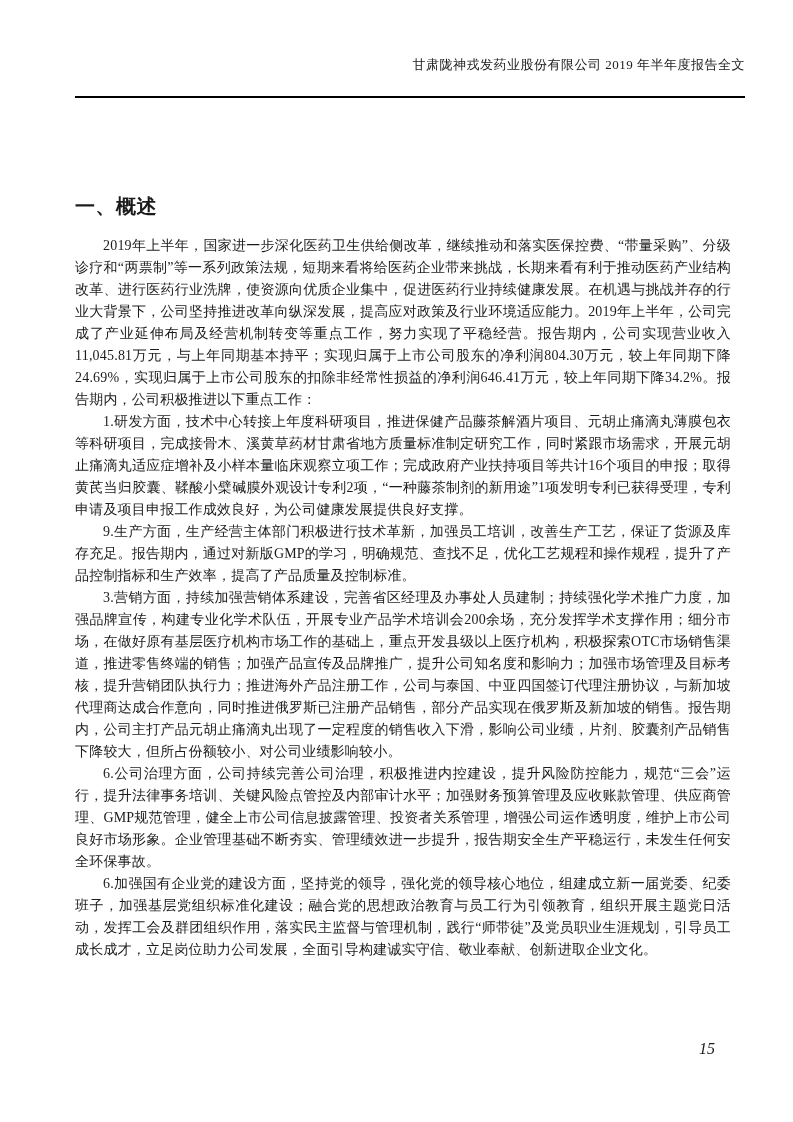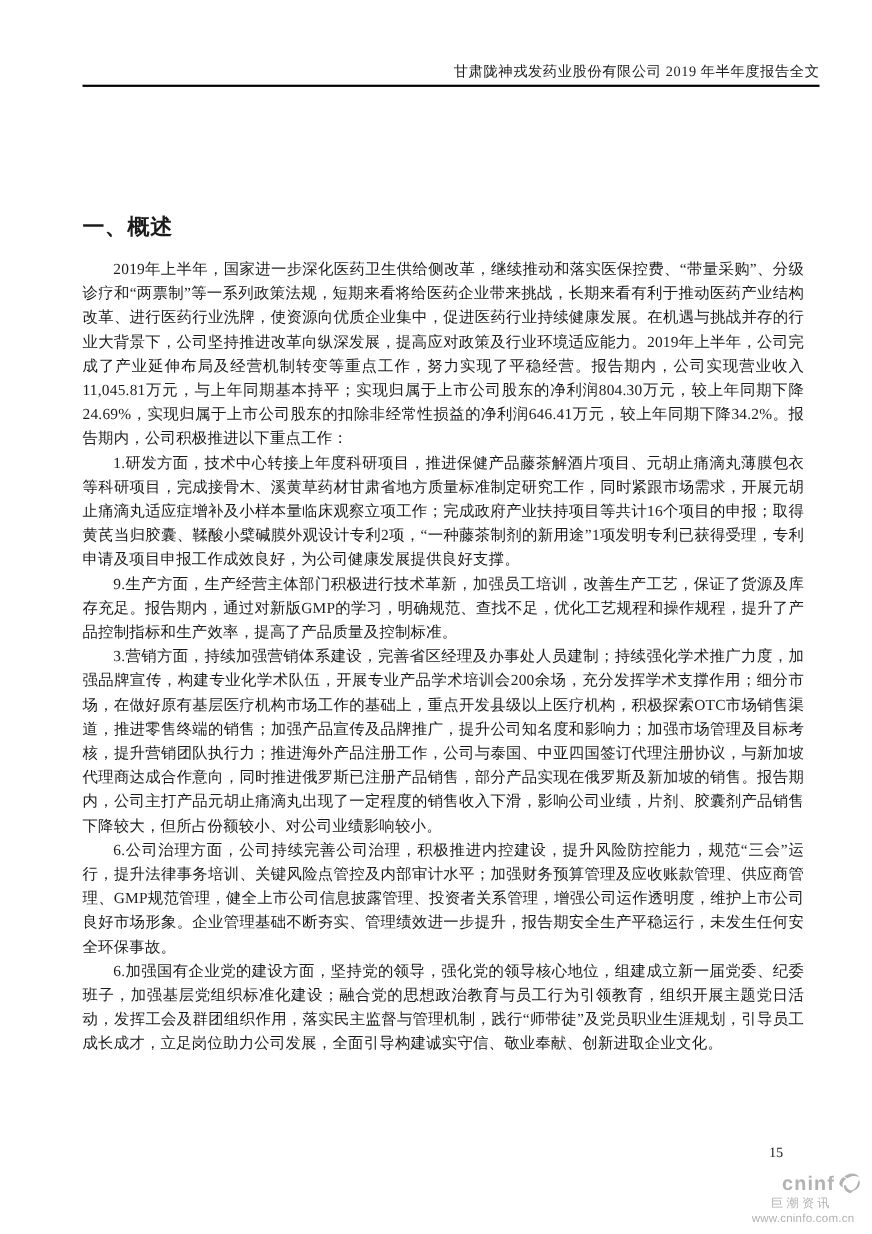--- a/index.html
+++ b/index.html
@@ -17,21 +17,21 @@
     overflow: hidden;
   }
   .header {
     position: absolute;
     top: 56px;
     left: 75px;
     right: 48px;
     text-align: right;
     font-size: 13px;
     letter-spacing: 0.5px;
-    padding-bottom: 3px;
+    padding-bottom: 22px;
     border-bottom: 2px solid #000000;
     color: #1b1b1b;
   }
   .doc-title {
     position: absolute;
     top: 129px;
     left: 0;
     right: 0;
     text-align: center;
     font-size: 23px;
@@ -56,22 +56,23 @@
     line-height: 22px;
     text-align: justify;
     text-indent: 2em;
     margin: 0;
     letter-spacing: 0.2px;
   }
   .page-number {
     position: absolute;
     top: 1040px;
     left: 699px;
-    font-size: 13px;
+    font-size: 16px;
     color: #1b1b1b;
+    font-style: italic;
   }
   .watermark {
     position: absolute;
     right: 4px;
     bottom: 8px;
     width: 118px;
     text-align: center;
     color: #b3b1b1;
     font-family: "Liberation Sans", "DejaVu Sans", sans-serif;
     line-height: 1.15;
@@ -119,31 +120,14 @@
     <p class="body-para">2019年上半年，国家进一步深化医药卫生供给侧改革，继续推动和落实医保控费、“带量采购”、分级诊疗和“两票制”等一系列政策法规，短期来看将给医药企业带来挑战，长期来看有利于推动医药产业结构改革、进行医药行业洗牌，使资源向优质企业集中，促进医药行业持续健康发展。在机遇与挑战并存的行业大背景下，公司坚持推进改革向纵深发展，提高应对政策及行业环境适应能力。2019年上半年，公司完成了产业延伸布局及经营机制转变等重点工作，努力实现了平稳经营。报告期内，公司实现营业收入11,045.81万元，与上年同期基本持平；实现归属于上市公司股东的净利润804.30万元，较上年同期下降24.69%，实现归属于上市公司股东的扣除非经常性损益的净利润646.41万元，较上年同期下降34.2%。报告期内，公司积极推进以下重点工作：</p>
     <p class="body-para">1.研发方面，技术中心转接上年度科研项目，推进保健产品藤茶解酒片项目、元胡止痛滴丸薄膜包衣等科研项目，完成接骨木、溪黄草药材甘肃省地方质量标准制定研究工作，同时紧跟市场需求，开展元胡止痛滴丸适应症增补及小样本量临床观察立项工作；完成政府产业扶持项目等共计16个项目的申报；取得黄芪当归胶囊、鞣酸小檗碱膜外观设计专利2项，“一种藤茶制剂的新用途”1项发明专利已获得受理，专利申请及项目申报工作成效良好，为公司健康发展提供良好支撑。</p>
     <p class="body-para">9.生产方面，生产经营主体部门积极进行技术革新，加强员工培训，改善生产工艺，保证了货源及库存充足。报告期内，通过对新版GMP的学习，明确规范、查找不足，优化工艺规程和操作规程，提升了产品控制指标和生产效率，提高了产品质量及控制标准。</p>
     <p class="body-para">3.营销方面，持续加强营销体系建设，完善省区经理及办事处人员建制；持续强化学术推广力度，加强品牌宣传，构建专业化学术队伍，开展专业产品学术培训会200余场，充分发挥学术支撑作用；细分市场，在做好原有基层医疗机构市场工作的基础上，重点开发县级以上医疗机构，积极探索OTC市场销售渠道，推进零售终端的销售；加强产品宣传及品牌推广，提升公司知名度和影响力；加强市场管理及目标考核，提升营销团队执行力；推进海外产品注册工作，公司与泰国、中亚四国签订代理注册协议，与新加坡代理商达成合作意向，同时推进俄罗斯已注册产品销售，部分产品实现在俄罗斯及新加坡的销售。报告期内，公司主打产品元胡止痛滴丸出现了一定程度的销售收入下滑，影响公司业绩，片剂、胶囊剂产品销售下降较大，但所占份额较小、对公司业绩影响较小。</p>
     <p class="body-para">6.公司治理方面，公司持续完善公司治理，积极推进内控建设，提升风险防控能力，规范“三会”运行，提升法律事务培训、关键风险点管控及内部审计水平；加强财务预算管理及应收账款管理、供应商管理、GMP规范管理，健全上市公司信息披露管理、投资者关系管理，增强公司运作透明度，维护上市公司良好市场形象。企业管理基础不断夯实、管理绩效进一步提升，报告期安全生产平稳运行，未发生任何安全环保事故。</p>
     <p class="body-para">6.加强国有企业党的建设方面，坚持党的领导，强化党的领导核心地位，组建成立新一届党委、纪委班子，加强基层党组织标准化建设；融合党的思想政治教育与员工行为引领教育，组织开展主题党日活动，发挥工会及群团组织作用，落实民主监督与管理机制，践行“师带徒”及党员职业生涯规划，引导员工成长成才，立足岗位助力公司发展，全面引导构建诚实守信、敬业奉献、创新进取企业文化。</p>
   </div>
 
   <div class="page-number">15</div>
 
-  <div class="watermark">
-    <div class="wm-brand-row">
-      <span class="wm-brand">cninf</span>
-      <span class="wm-icon">
-        <svg width="22" height="22" viewBox="0 0 24 24">
-          <g fill="#b3b1b1">
-            <path d="M12.2 2.4c4.1-1 8.2.6 10 3.7-2.2-1.5-5.2-1.9-8.2-1.2-1.4.3-2.7.9-3.8 1.7L7.1 4.9c1.4-1.2 3.2-2.1 5.1-2.5z"></path>
-            <path d="M21.9 8.1c1.2 2.6.8 5.7-1.2 8.1-1.9 2.3-4.9 3.6-7.8 3.4 2.5-.7 4.7-2.3 6.1-4.5.7-1.1 1.1-2.3 1.3-3.5l1.6-3.5z"></path>
-            <path d="M2.3 11.2c.4-2.3 1.9-4.4 4.1-5.6l2.9 1.6c-1.7.9-3 2.4-3.6 4.2-.5 1.5-.4 3 .1 4.4-2.4-.8-3.9-2.5-3.5-4.6z"></path>
-            <path d="M8.7 13.6c.3 1.8 1.5 3.4 3.2 4.4 1.3.8 2.8 1.1 4.3 1l-2.9 2.5c-2.2-.3-4.2-1.5-5.4-3.3-.9-1.4-1.2-3-.9-4.6h1.7z"></path>
-          </g>
-        </svg>
-      </span>
-    </div>
-    <div class="wm-name">巨潮资讯</div>
-    <div class="wm-url">www.cninfo.com.cn</div>
-  </div>
 
 </div>
 
 </body></html>

